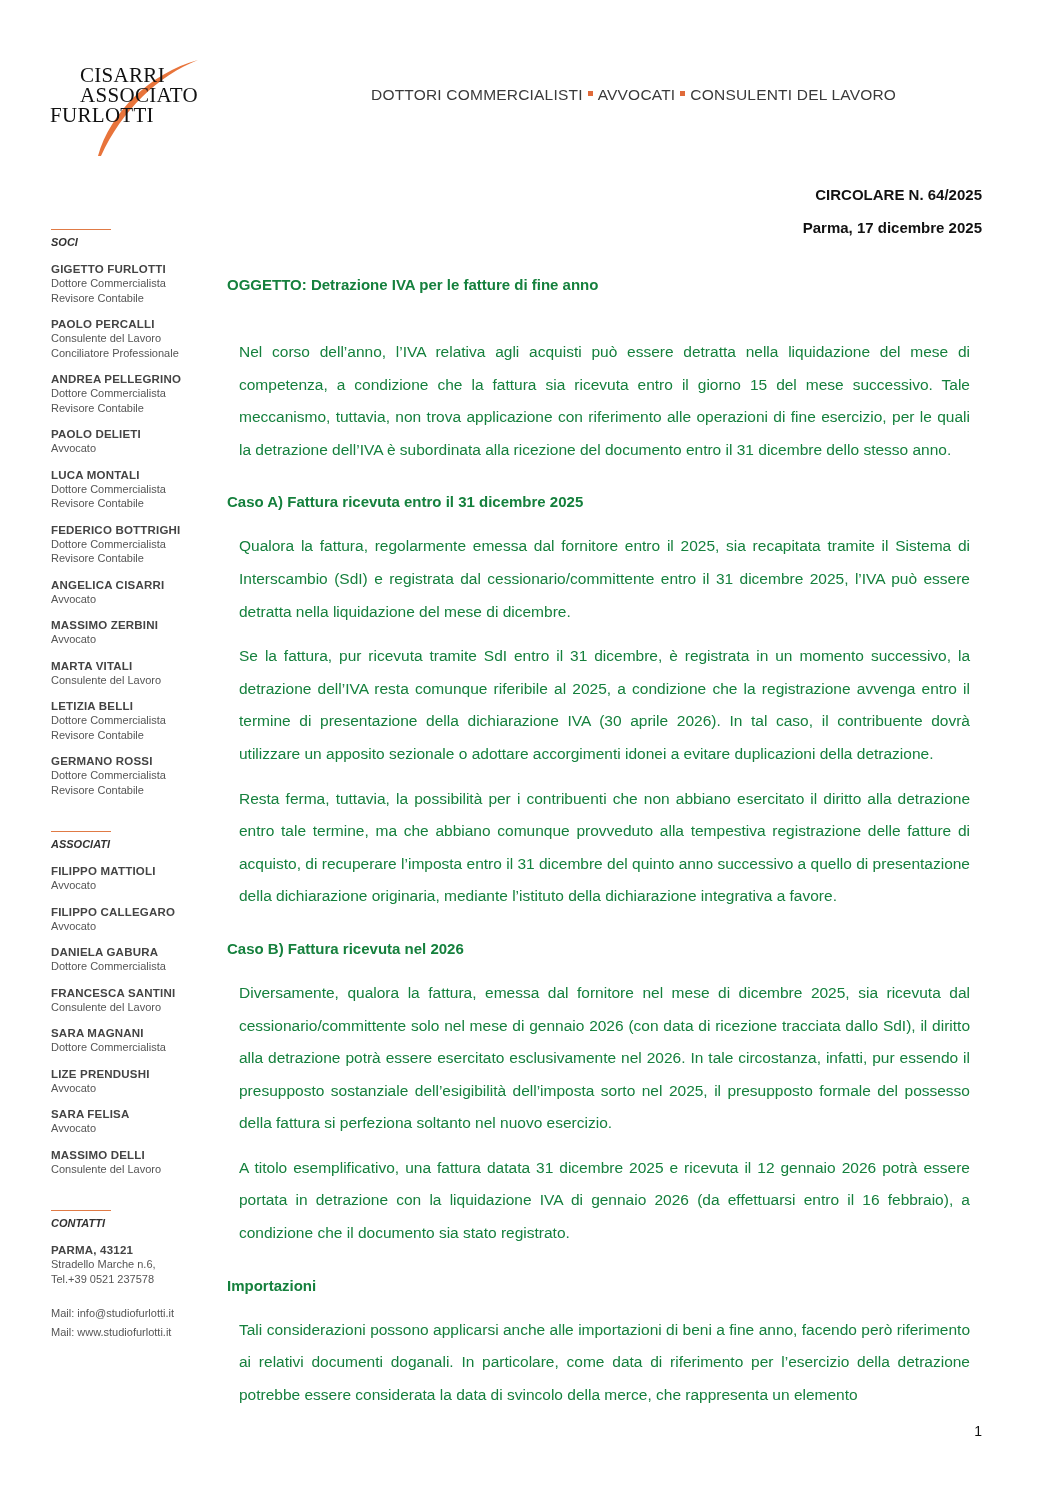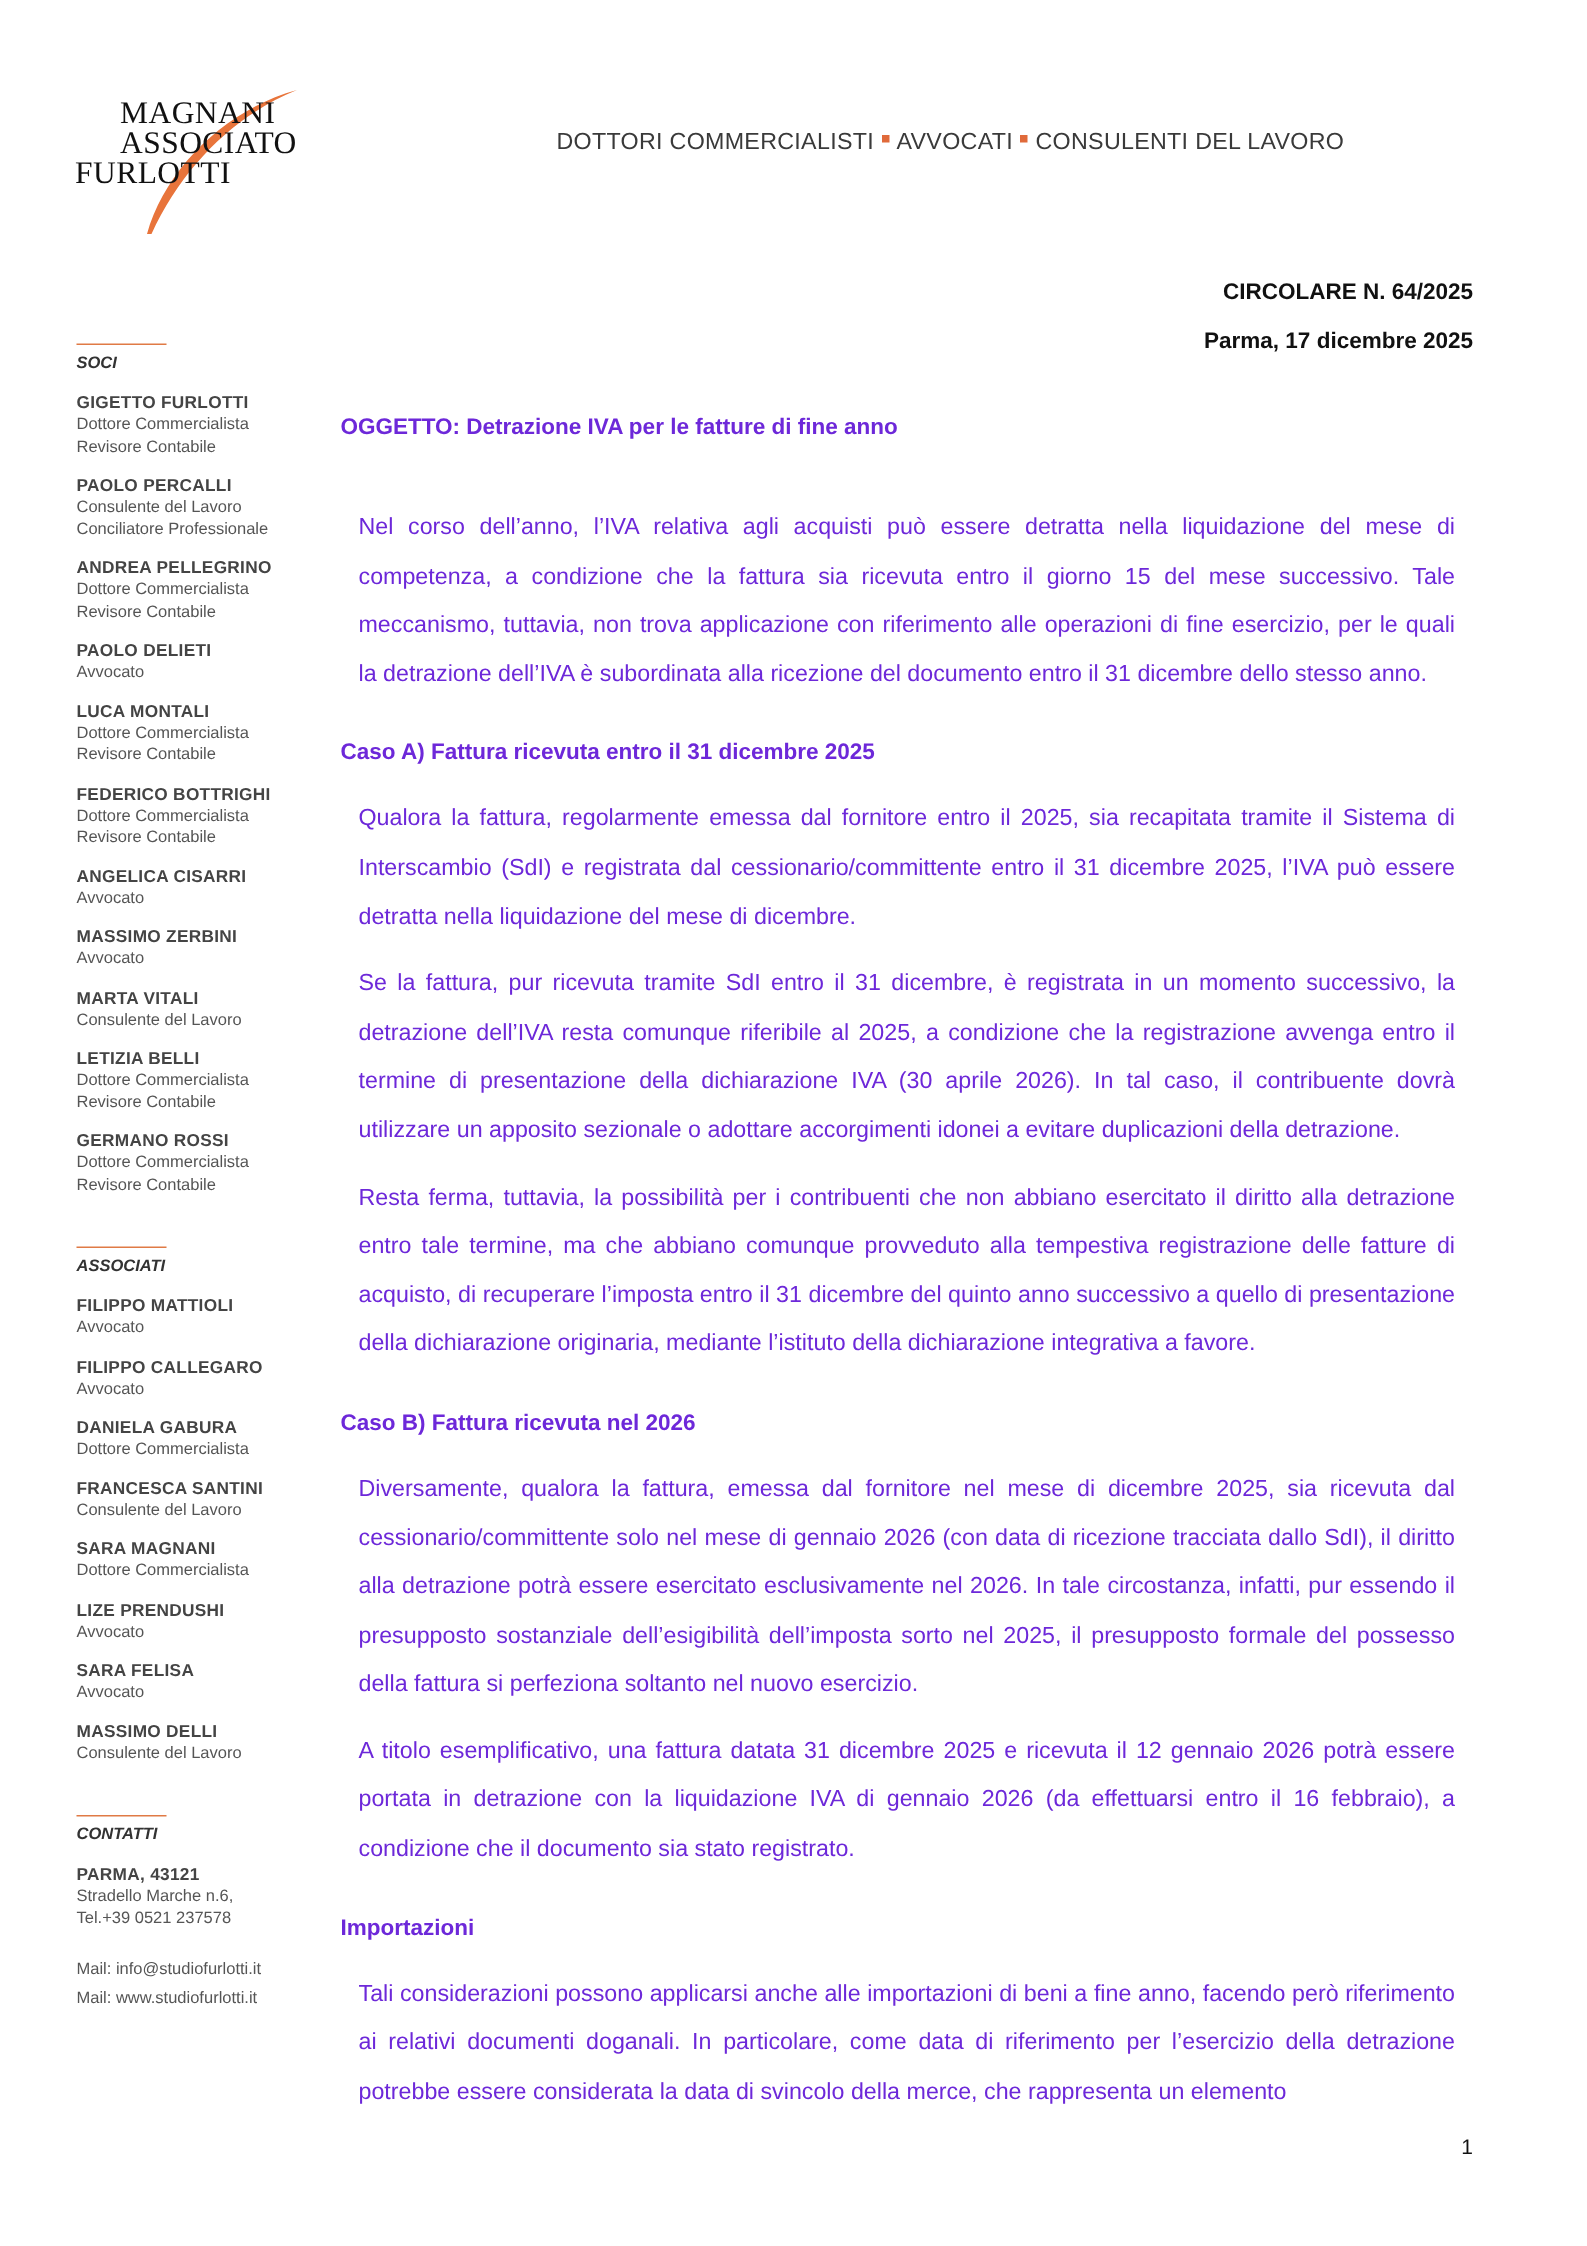--- a/index.html
+++ b/index.html
@@ -25,34 +25,34 @@
   .person-name { font-weight: bold; font-size: 11.5px; color: #444; line-height: 14px; letter-spacing: 0.2px; }
   .person-role { font-size: 11px; color: #555; line-height: 14.5px; }
   .section-gap { height: 22px; }
   .contact-block { margin-bottom: 12px; }
   .contact-line { font-size: 11px; color: #555; line-height: 14.5px; }
   .contact-web { font-size: 11px; color: #555; line-height: 19px; }
 
   
   .ref-block { position: absolute; right: 76px; top: 178px; text-align: right; font-weight: bold; font-size: 15px; color: #111; }
   .ref-block div { line-height: 33px; }
-  .main { position: absolute; left: 227px; top: 272px; width: 755px; font-size: 15.5px; color: #6d28d9; }
+  .main { position: absolute; left: 227px; top: 272px; width: 755px; font-size: 15.5px; color: #15803d; }
   .subject { font-weight: bold; font-size: 15px; line-height: 26px; margin-bottom: 38px; }
   .para { text-align: justify; line-height: 32.6px; margin: 12px; }
   .heading { font-weight: bold; font-size: 15px; line-height: 32px; margin-top: 20px; }
   .page-number { position: absolute; right: 76px; top: 1423px; font-size: 14px; color: #111; }
 </style>
 </head>
 <body>
 
 <div class="logo">
   <svg width="170" height="105" viewBox="0 0 170 105">
     <path d="M48 98 C 60 55, 100 15, 148 2 C 108 18, 72 52, 51 98 Z" fill="#e8743b"></path>
   </svg>
-  <div class="logo-line logo-l1">MAGNANI</div>
+  <div class="logo-line logo-l1">CISARRI</div>
   <div class="logo-line logo-l2">ASSOCIATO</div>
   <div class="logo-line logo-l3">FURLOTTI</div>
 </div>
 
 <div class="tagline">
   <span>DOTTORI COMMERCIALISTI</span><span class="sep"></span><span>AVVOCATI</span><span class="sep"></span><span>CONSULENTI DEL LAVORO</span>
 </div>
 
 <div class="sidebar">
   <div class="side-rule"></div>

